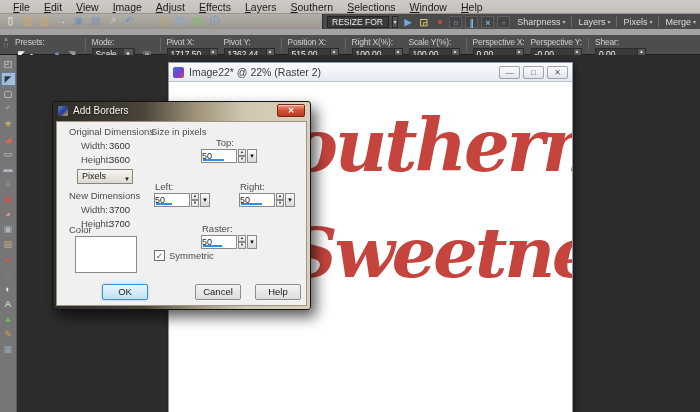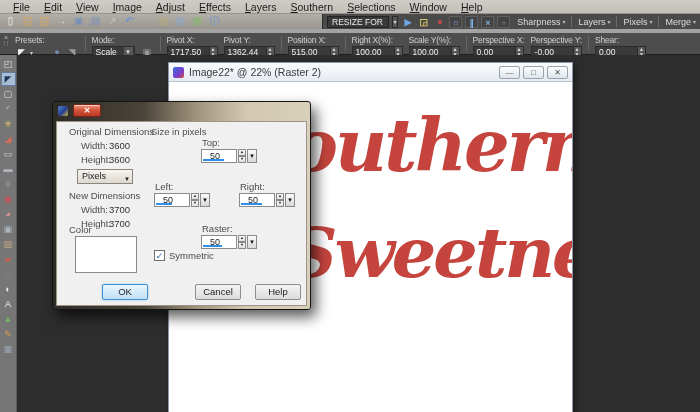--- a/index.html
+++ b/index.html
@@ -27,21 +27,21 @@
   .dico { width:13px; height:12px; font-size:9px; line-height:12px; text-align:center;
     font-weight:bold; cursor:pointer; }
   .dico.btn { border:1px solid #5e5e5e; background:#434343; color:#7fb2e8; }
   .dmenu { display:flex; align-items:center; color:#dddddd; font-size:9px; gap:2px;
     padding:0 4px; cursor:pointer; }
   .dmenu .car { font-size:6px; color:#bbb; }
   .vsep { width:1px; height:11px; background:#6a6a6a; margin:0 2px; }
 
   
   .optionsbar { position:absolute; left:0; top:29px; width:700px; height:26px;
-    background:#4d4d4d; border-top:4px solid #a3a3a3; border-bottom:1px solid #1f1f1f;
+    background:#4d4d4d; border-top:6px solid #a3a3a3; border-bottom:1px solid #1f1f1f;
     display:flex; align-items:stretch; color:#cfcfcf; }
   .palctl { width:12px; display:flex; flex-direction:column; align-items:center; padding-top:2px;
     color:#bbb; font-size:7px; line-height:6px; }
   .ogroup { padding:2px 3px 0 3px; }
   .olabel { font-size:8.5px; letter-spacing:-0.2px; color:#cfcfcf; white-space:nowrap; height:10px; }
   .octrls { display:flex; align-items:center; gap:2px; margin-top:1px; }
   .ofield { display:flex; height:13px; width:51px; }
   .ofield .val { flex:1; background:#3a3a3a; border:1px solid #2b2b2b; border-right:none;
     color:#efefef; font-size:8.5px; line-height:11px; padding-left:3px; }
   .ofield .sp { width:9px; background:#565656; border:1px solid #2b2b2b; color:#ddd;
@@ -95,21 +95,21 @@
     border:1px solid #9c9484; font-size:9.5px; color:#4c4c4c; }
   .lbl { position:absolute; white-space:nowrap; }
   .valtxt { position:absolute; color:#333; }
   .combo-light { position:absolute; width:56px; height:15px; background:linear-gradient(#f7f5f1,#ddd8cf);
     border:1px solid #8a857c; font-size:9px; line-height:13px; padding-left:4px; color:#222; cursor:pointer; }
   .combo-light .car { position:absolute; right:2px; top:3px; font-size:6px; color:#222; }
   .swatch { position:absolute; left:18px; top:114px; width:62px; height:37px; background:#ffffff;
     border:1px solid #8a8a8a; cursor:pointer; }
   .spinedit { position:absolute; display:flex; height:14px; width:56px; }
   .se-box { flex:1; position:relative; background:#fff; border:1px solid #8a8a8a;
-    font-size:9px; line-height:12px; padding-left:8px; color:#222; }
+    font-size:9px; line-height:12px; padding-left:0; color:#222; }
   .se-bar { position:absolute; left:1px; bottom:1px; height:2px; width:62%; background:#2f8fe8; }
   .se-spin { width:8px; display:flex; flex-direction:column; margin-left:1px; }
   .se-spin span { flex:1; border:1px solid #8a8a8a; background:linear-gradient(#fafafa,#dedede);
     font-size:4px; line-height:4px; text-align:center; color:#222; cursor:pointer; }
   .se-dd { width:10px; margin-left:1px; border:1px solid #8a8a8a; background:linear-gradient(#fafafa,#d8d8d8);
     font-size:6px; text-align:center; line-height:12px; color:#111; cursor:pointer; }
   .chk { position:absolute; left:97px; top:128px; width:11px; height:11px; background:#fff;
     border:1px solid #707070; font-size:9px; line-height:10px; text-align:center; color:#2a5fac; cursor:pointer; }
   .dbtn { position:absolute; top:162px; width:46px; height:16px; border:1px solid #8e8e8e; border-radius:2px;
     background:linear-gradient(#f4f4f4,#dcdcdc); font-size:9.5px; text-align:center; line-height:14px;
@@ -341,20 +341,21 @@
     <div class="canvas">
       <div class="script script1" id="scr1" style="color: rgb(197, 69, 62);">Southern</div>
       <div class="script script2" id="scr2" style="color: rgb(197, 69, 62);">Sweetness</div>
     </div>
   </div>
 </div>
 
 <div class="dialog">
   <div class="dlg-title">
     <div class="dlg-ico"></div>
+    <div class="txt">Add Borders</div>
     <div class="dlg-close">✕</div>
   </div>
   <div class="dlg-body">
 
     <div class="lbl" style="left:12px;top:4px;">Original Dimensions</div>
     <div class="lbl" style="left:24px;top:18px;">Width:</div>
     <div class="valtxt" style="left:52px;top:18px;">3600</div>
     <div class="lbl" style="left:24px;top:32px;">Height:</div>
     <div class="valtxt" style="left:52px;top:32px;">3600</div>
 
@@ -368,21 +369,21 @@
     <div class="valtxt" style="left:52px;top:82px;">3700</div>
     <div class="lbl" style="left:24px;top:96px;">Height:</div>
     <div class="valtxt" style="left:52px;top:96px;">3700</div>
 
     <div class="lbl" style="left:12px;top:102px;top:102px;"></div>
     <div class="lbl" style="left:12px;top:102px;">Color</div>
     <div class="swatch"></div>
 
     <div class="lbl" style="left:94px;top:4px;">Size in pixels</div>
 
-    <div class="lbl" style="left:145px;top:15px;">Top:</div>
+    <div class="lbl" style="left:159px;top:15px;">Top:</div>
     <div class="spinedit" style="left:144px;top:27px;">
       <div class="se-box"><span>50</span><div class="se-bar"></div></div>
       <div class="se-spin">
         <span>▲</span>
         <span>▼</span>
       </div>
       <div class="se-dd">▼</div>
     </div>
 
     <div class="lbl" style="left:98px;top:59px;">Left:</div>

